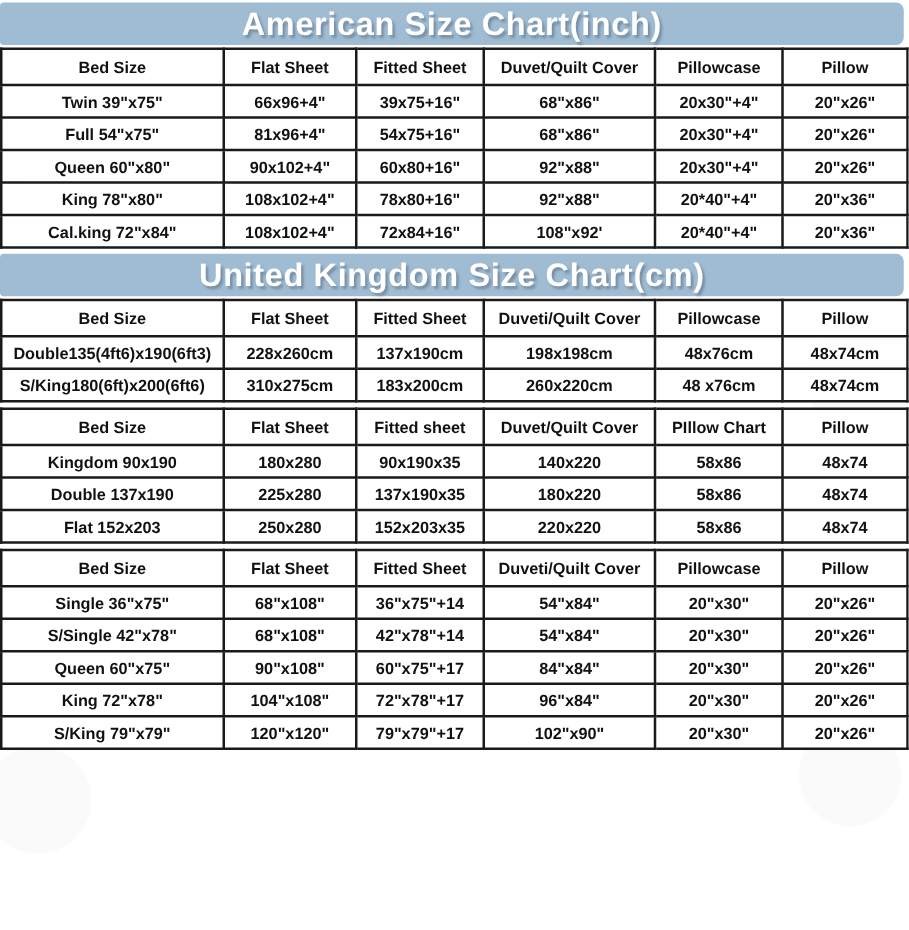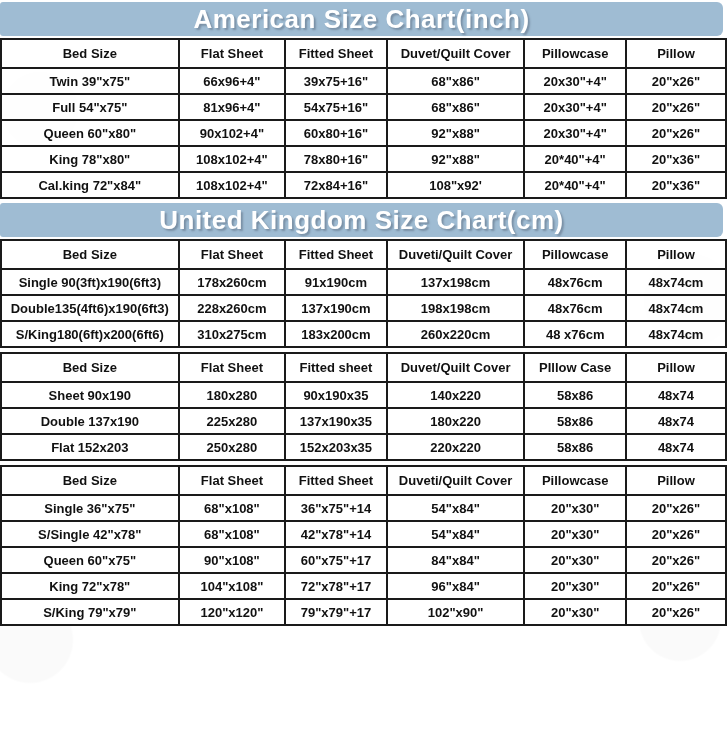--- a/index.html
+++ b/index.html
@@ -151,28 +151,20 @@
           <th>Bed Size</th>
           <th>Flat Sheet</th>
           <th>Fitted Sheet</th>
           <th>Duveti/Quilt Cover</th>
           <th>Pillowcase</th>
           <th>Pillow</th>
         </tr>
       </thead>
       <tbody>
         <tr>
-          <td>Single 90(3ft)x190(6ft3)</td>
-          <td>178x260cm</td>
-          <td>91x190cm</td>
-          <td>137x198cm</td>
-          <td>48x76cm</td>
-          <td>48x74cm</td>
-        </tr>
-        <tr>
           <td>Double135(4ft6)x190(6ft3)</td>
           <td>228x260cm</td>
           <td>137x190cm</td>
           <td>198x198cm</td>
           <td>48x76cm</td>
           <td>48x74cm</td>
         </tr>
         <tr>
           <td>S/King180(6ft)x200(6ft6)</td>
           <td>310x275cm</td>
@@ -194,27 +186,27 @@
         <col class="c3">
         <col class="c4">
         <col class="c5">
       </colgroup>
       <thead>
         <tr>
           <th>Bed Size</th>
           <th>Flat Sheet</th>
           <th>Fitted sheet</th>
           <th>Duvet/Quilt Cover</th>
-          <th>PIllow Case</th>
-          <th>Pillow</th>
-        </tr>
-      </thead>
-      <tbody>
-        <tr>
-          <td>Sheet 90x190</td>
+          <th>PIllow Chart</th>
+          <th>Pillow</th>
+        </tr>
+      </thead>
+      <tbody>
+        <tr>
+          <td>Kingdom 90x190</td>
           <td>180x280</td>
           <td>90x190x35</td>
           <td>140x220</td>
           <td>58x86</td>
           <td>48x74</td>
         </tr>
         <tr>
           <td>Double 137x190</td>
           <td>225x280</td>
           <td>137x190x35</td>

